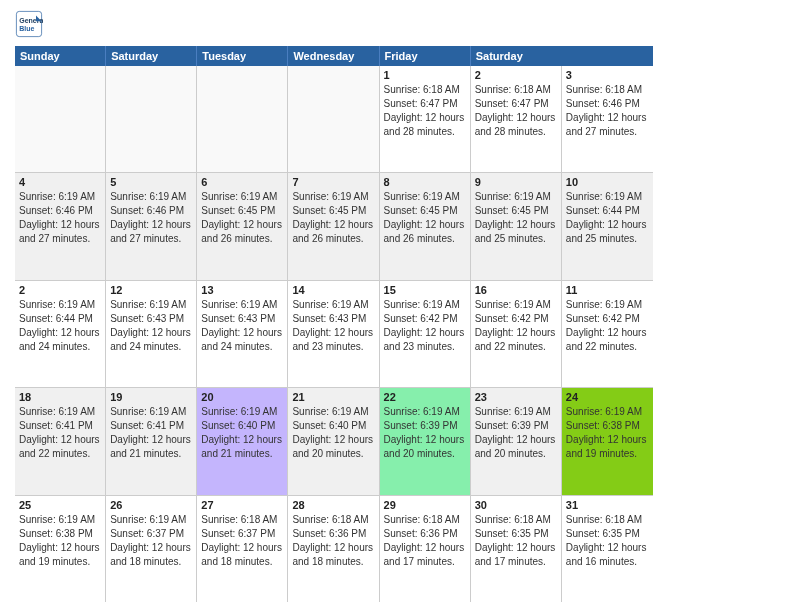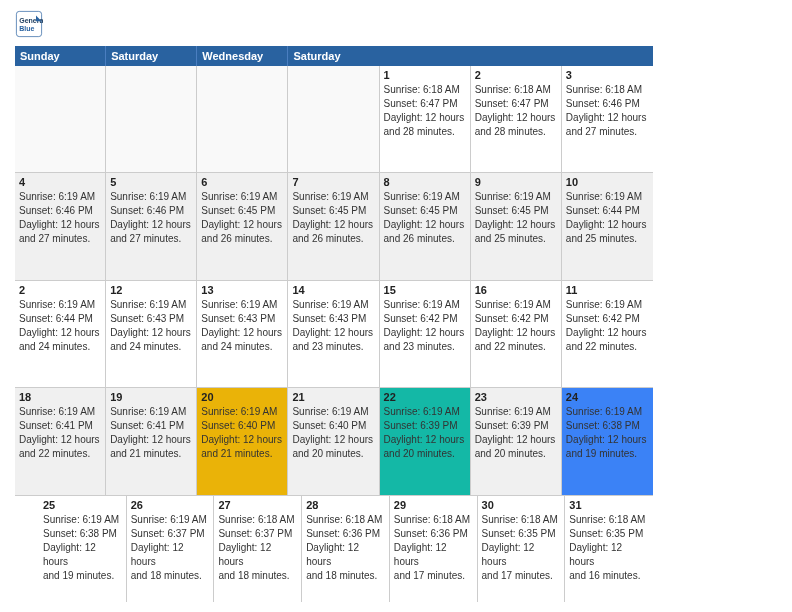--- a/index.html
+++ b/index.html
@@ -72,21 +72,21 @@
       flex: 1;
       display: flex;
       flex-direction: column;
     }
     .cal-week {
       display: grid;
       grid-template-columns: repeat(7, 1fr);
       flex: 1;
       border-bottom: 1px solid #ccc;
     }
-    .cal-week:last-child { border-bottom: none; margin-left: 24px; }
+    .cal-week:last-child { border-bottom: none; }
     .cal-cell {
       border-right: 1px solid #ccc;
       padding: 3px 4px;
       font-size: 9.5px;
       color: #333;
       vertical-align: top;
       background: #fff;
       min-height: 0;
     }
     .cal-cell:last-child { border-right: none; }
@@ -125,21 +125,23 @@
     <div class="title-block">
       <div class="month-title"></div>
       <div class="location"></div>
     </div>
   </div>
 
   <div class="calendar">
     <div class="cal-header-row">
     <div class="cal-header-cell">Sunday</div>
         <div class="cal-header-cell">Saturday</div>
+        <div class="cal-header-cell">Tuesday</div>
         <div class="cal-header-cell">Wednesday</div>
+        <div class="cal-header-cell">Friday</div>
         <div class="cal-header-cell">Saturday</div>
       </div>
     <div class="cal-body">
     <div class="cal-week">
           <div class="cal-cell empty"></div>
           <div class="cal-cell empty"></div>
           <div class="cal-cell empty"></div>
           <div class="cal-cell empty"></div>
           <div class="cal-cell">
             <span class="day-num">1</span>
@@ -216,37 +218,37 @@
         </div>
         <div class="cal-week">
           <div class="cal-cell alt" style="background: rgb(240, 240, 240);">
             <span class="day-num">18</span>
             <div class="cell-info">Sunrise: 6:19 AM<br>Sunset: 6:41 PM<br>Daylight: 12 hours<br>and 22 minutes.</div>
           </div>
           <div class="cal-cell alt" style="background: rgb(240, 240, 240);">
             <span class="day-num">19</span>
             <div class="cell-info">Sunrise: 6:19 AM<br>Sunset: 6:41 PM<br>Daylight: 12 hours<br>and 21 minutes.</div>
           </div>
-          <div class="cal-cell alt" style="background: #eab308;">
+          <div class="cal-cell alt" style="background: #c4b5fd;">
             <span class="day-num">20</span>
             <div class="cell-info">Sunrise: 6:19 AM<br>Sunset: 6:40 PM<br>Daylight: 12 hours<br>and 21 minutes.</div>
           </div>
           <div class="cal-cell alt" style="background: rgb(240, 240, 240);">
             <span class="day-num">21</span>
             <div class="cell-info">Sunrise: 6:19 AM<br>Sunset: 6:40 PM<br>Daylight: 12 hours<br>and 20 minutes.</div>
           </div>
-          <div class="cal-cell alt" style="background: #14b8a6;">
+          <div class="cal-cell alt" style="background: #86efac;">
             <span class="day-num">22</span>
             <div class="cell-info">Sunrise: 6:19 AM<br>Sunset: 6:39 PM<br>Daylight: 12 hours<br>and 20 minutes.</div>
           </div>
           <div class="cal-cell alt" style="background: rgb(240, 240, 240);">
             <span class="day-num">23</span>
             <div class="cell-info">Sunrise: 6:19 AM<br>Sunset: 6:39 PM<br>Daylight: 12 hours<br>and 20 minutes.</div>
           </div>
-          <div class="cal-cell alt" style="background: #3b82f6;">
+          <div class="cal-cell alt" style="background: #84cc16;">
             <span class="day-num">24</span>
             <div class="cell-info">Sunrise: 6:19 AM<br>Sunset: 6:38 PM<br>Daylight: 12 hours<br>and 19 minutes.</div>
           </div>
         </div>
         <div class="cal-week">
           <div class="cal-cell">
             <span class="day-num">25</span>
             <div class="cell-info">Sunrise: 6:19 AM<br>Sunset: 6:38 PM<br>Daylight: 12 hours<br>and 19 minutes.</div>
           </div>
           <div class="cal-cell">

